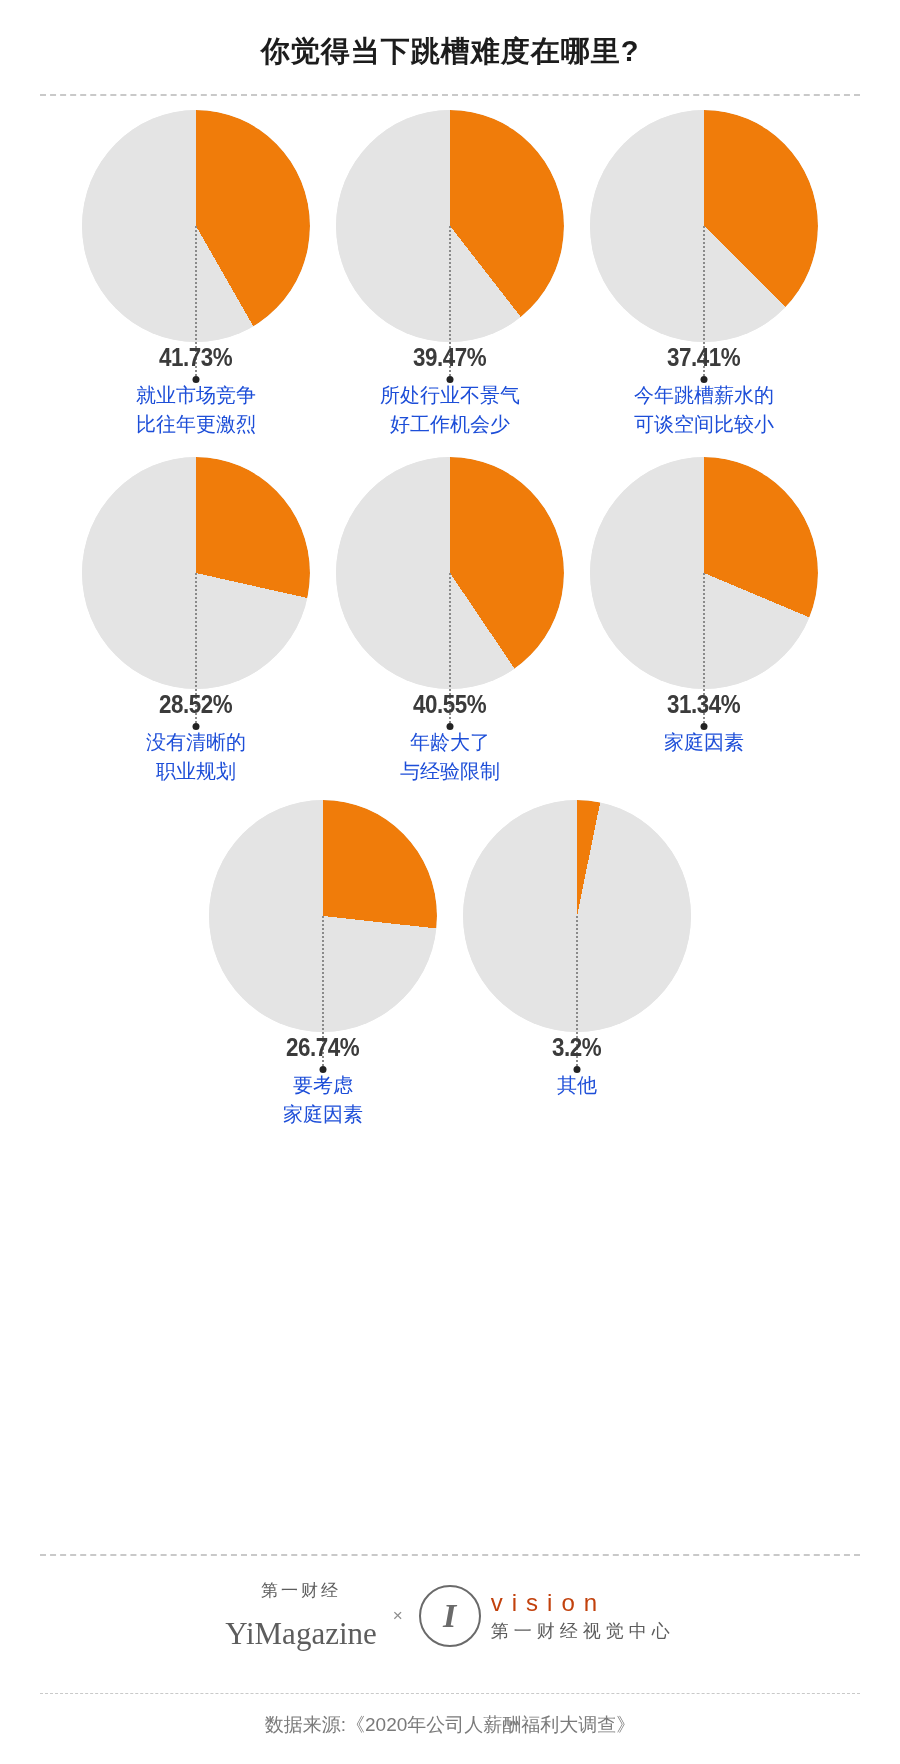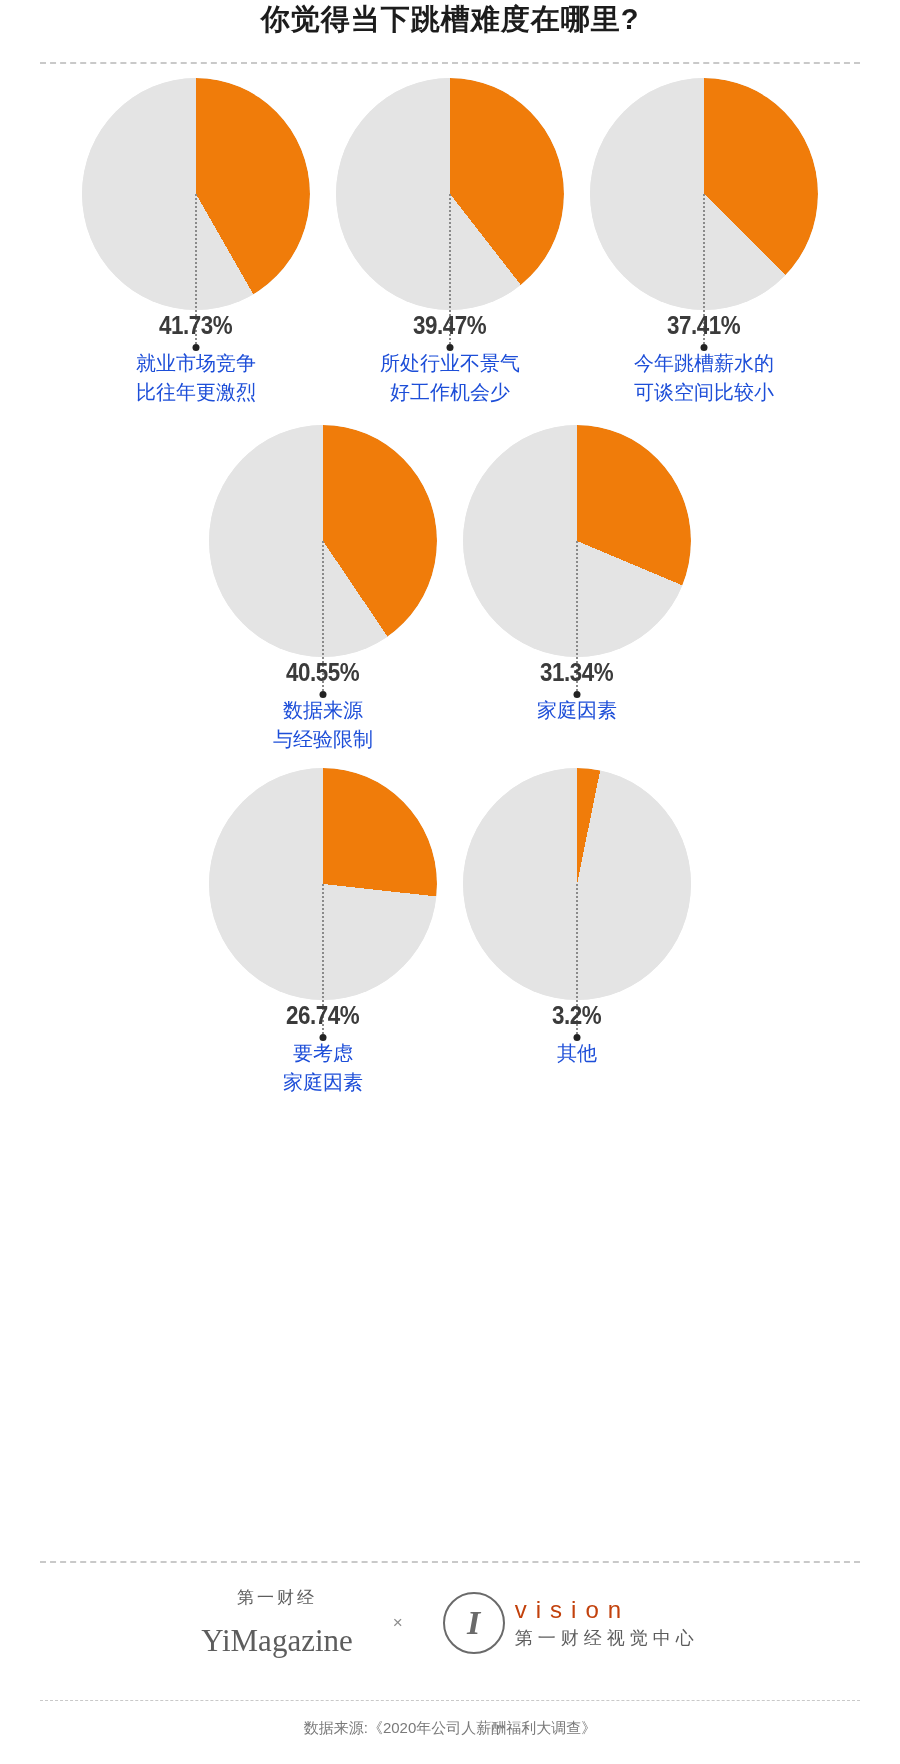--- a/index.html
+++ b/index.html
@@ -6,21 +6,21 @@
   body{
     width:900px;height:1764px;background:#ffffff;
     font-family:"Liberation Sans","DejaVu Sans",sans-serif;
     color:#3c3c3c;overflow:hidden;
   }
   .page{position:relative;width:900px;height:1764px;box-sizing:border-box;}
 
   
   .title{
     text-align:center;font-size:29px;font-weight:bold;color:#1c1c1c;
-    letter-spacing:1px;
+    letter-spacing:1px;padding-top:32px;
   }
   .divider{
     margin:22px 40px 0 40px;height:0;
     border-top:2px dashed #c9c9c9;
   }
   .divider.thin{border-top:1px dashed #c9c9c9;}
 
   
   .grid{margin-top:14px;}
   .row{display:flex;justify-content:center;align-items:flex-start;}
@@ -53,41 +53,41 @@
   .label{
     margin-top:8px;text-align:center;font-size:20px;color:#1d4ed8;
     line-height:1.45;font-weight:400;
   }
   .label span{display:block;}
 
   
   .footer{position:absolute;left:0;right:0;bottom:0;}
   .logos{
     display:flex;align-items:center;justify-content:center;
-    gap:38px;padding:26px 0 22px 0;
+    gap:14px;padding:26px 0 22px 0;
   }
   .yim{display:flex;flex-direction:column;align-items:center;line-height:1;}
   .yim .cn{font-size:17px;color:#5d5d5d;letter-spacing:3px;margin-bottom:3px;}
   .yim .en{
     font-family:"Liberation Serif","DejaVu Serif",serif;
     font-size:31px;font-weight:normal;color:#5d5d5d;letter-spacing:0px;margin-top:16px;
   }
   .cross{font-size:17px;color:#8d8d8d;padding:0 2px;}
   .vision{display:flex;align-items:center;gap:10px;}
   .vis-mark{
     width:58px;height:58px;border-radius:50%;
     border:2px solid #6a6a6a;display:flex;align-items:center;justify-content:center;
     font-family:"Liberation Serif","DejaVu Serif",serif;
     font-size:34px;font-style:italic;font-weight:bold;color:#6a6a6a;
   }
   .vis-txt{display:flex;flex-direction:column;line-height:1;}
   .vis-txt .en{font-size:24px;color:#c2410c;letter-spacing:9px;margin-bottom:7px;}
   .vis-txt .cn{font-size:18px;color:#5d5d5d;letter-spacing:5px;}
   .source{
-    text-align:center;font-size:15px;color:#7a7a7a;
+    text-align:center;font-size:19px;color:#7a7a7a;
     padding:18px 0 26px 0;
   }
 </style>
 </head>
 <body>
 
 <div class="page">
 
   <div class="title">你觉得当下跳槽难度在哪里?</div>
   <div class="divider"></div>
@@ -136,28 +136,42 @@
           <span>今年跳槽薪水的</span>
           <span>可谈空间比较小</span>
         </div>
       </div>
     </div>
 
     <div class="row r2">
       <div class="cell">
         <div class="pie-wrap">
           <div class="pie">
+            <div class="slice" style="background: conic-gradient(rgb(240, 124, 10) 0deg, rgb(240, 124, 10) 102.672deg, rgb(228, 228, 228) 102.672deg, rgb(228, 228, 228) 360deg);"></div>
+          </div>
+          <div class="leader" style="height: 150px;"></div>
+          <div class="leader-dot" style="top: calc(50% + 150px);"></div>
+        </div>
+        <div class="pct">28.52%</div>
+        <div class="label">
+          <span>没有清晰的</span>
+          <span>职业规划</span>
+        </div>
+      </div>
+      <div class="cell">
+        <div class="pie-wrap">
+          <div class="pie">
             <div class="slice" style="background: conic-gradient(rgb(240, 124, 10) 0deg, rgb(240, 124, 10) 145.98deg, rgb(228, 228, 228) 145.98deg, rgb(228, 228, 228) 360deg);"></div>
           </div>
           <div class="leader" style="height: 150px;"></div>
           <div class="leader-dot" style="top: calc(50% + 150px);"></div>
         </div>
         <div class="pct">40.55%</div>
         <div class="label">
-          <span>数据来源</span>
+          <span>年龄大了</span>
           <span>与经验限制</span>
         </div>
       </div>
       <div class="cell">
         <div class="pie-wrap">
           <div class="pie">
             <div class="slice" style="background: conic-gradient(rgb(240, 124, 10) 0deg, rgb(240, 124, 10) 112.824deg, rgb(228, 228, 228) 112.824deg, rgb(228, 228, 228) 360deg);"></div>
           </div>
           <div class="leader" style="height: 150px;"></div>
           <div class="leader-dot" style="top: calc(50% + 150px);"></div>

